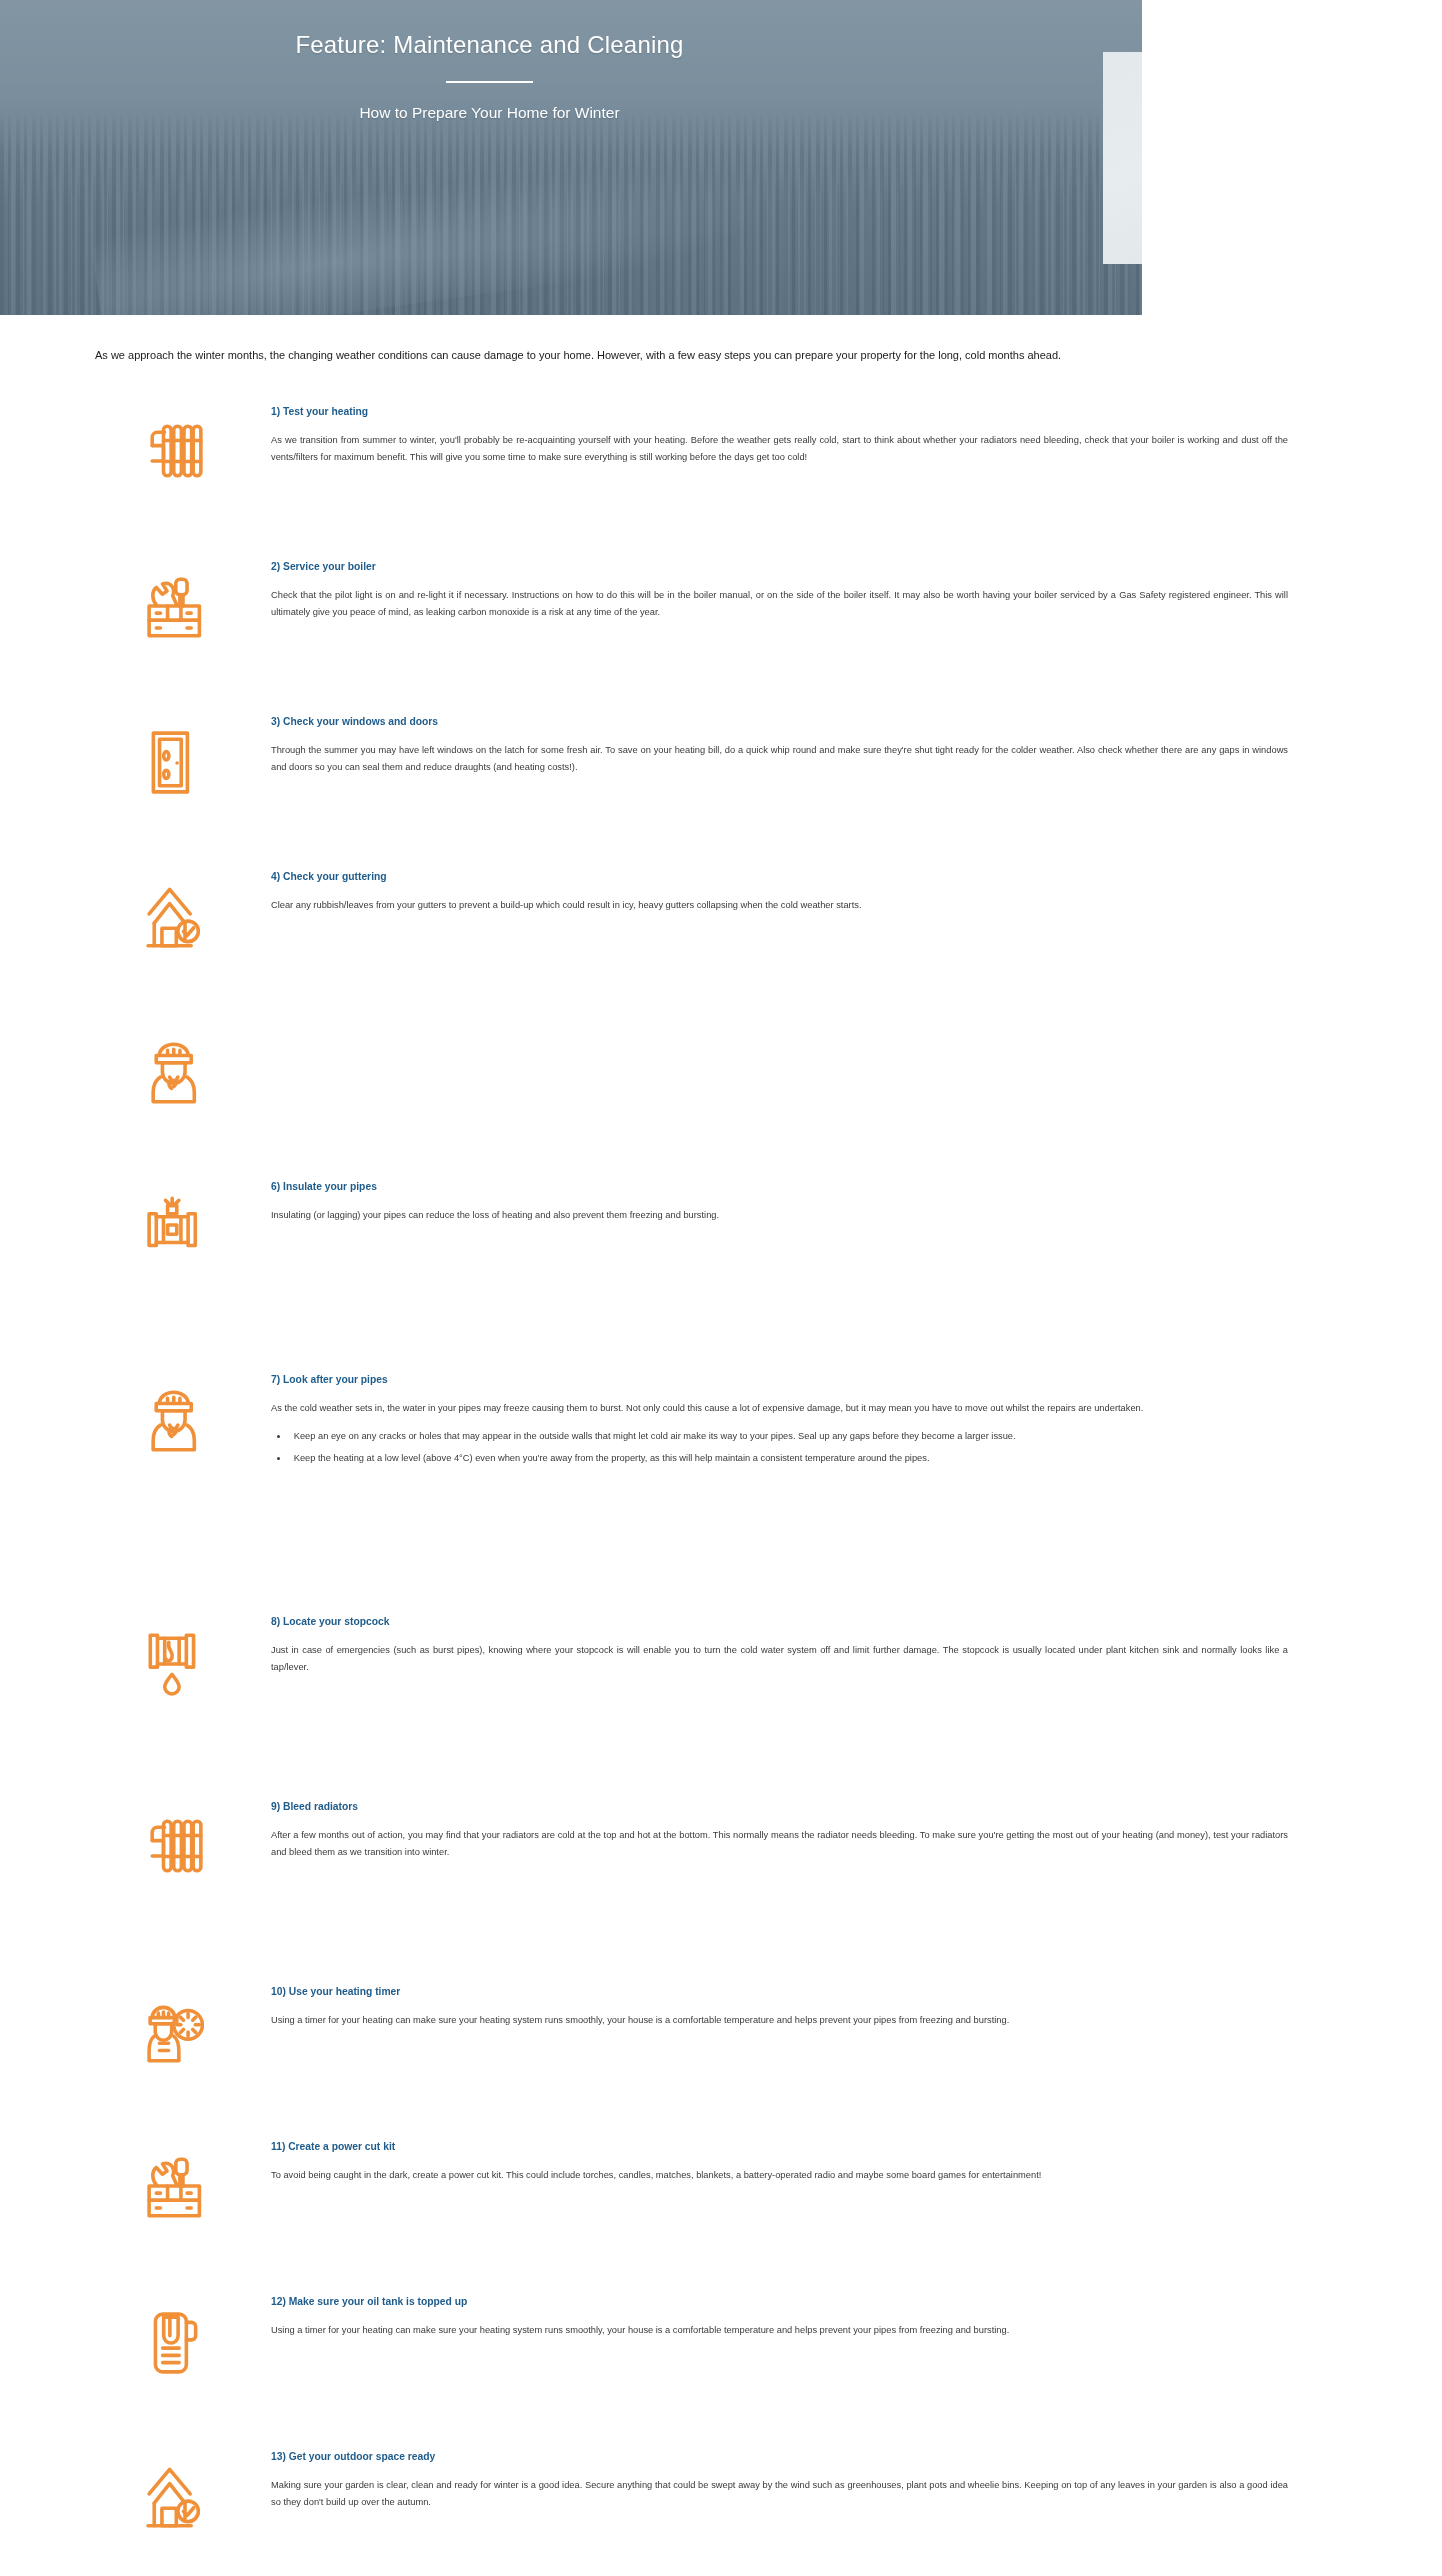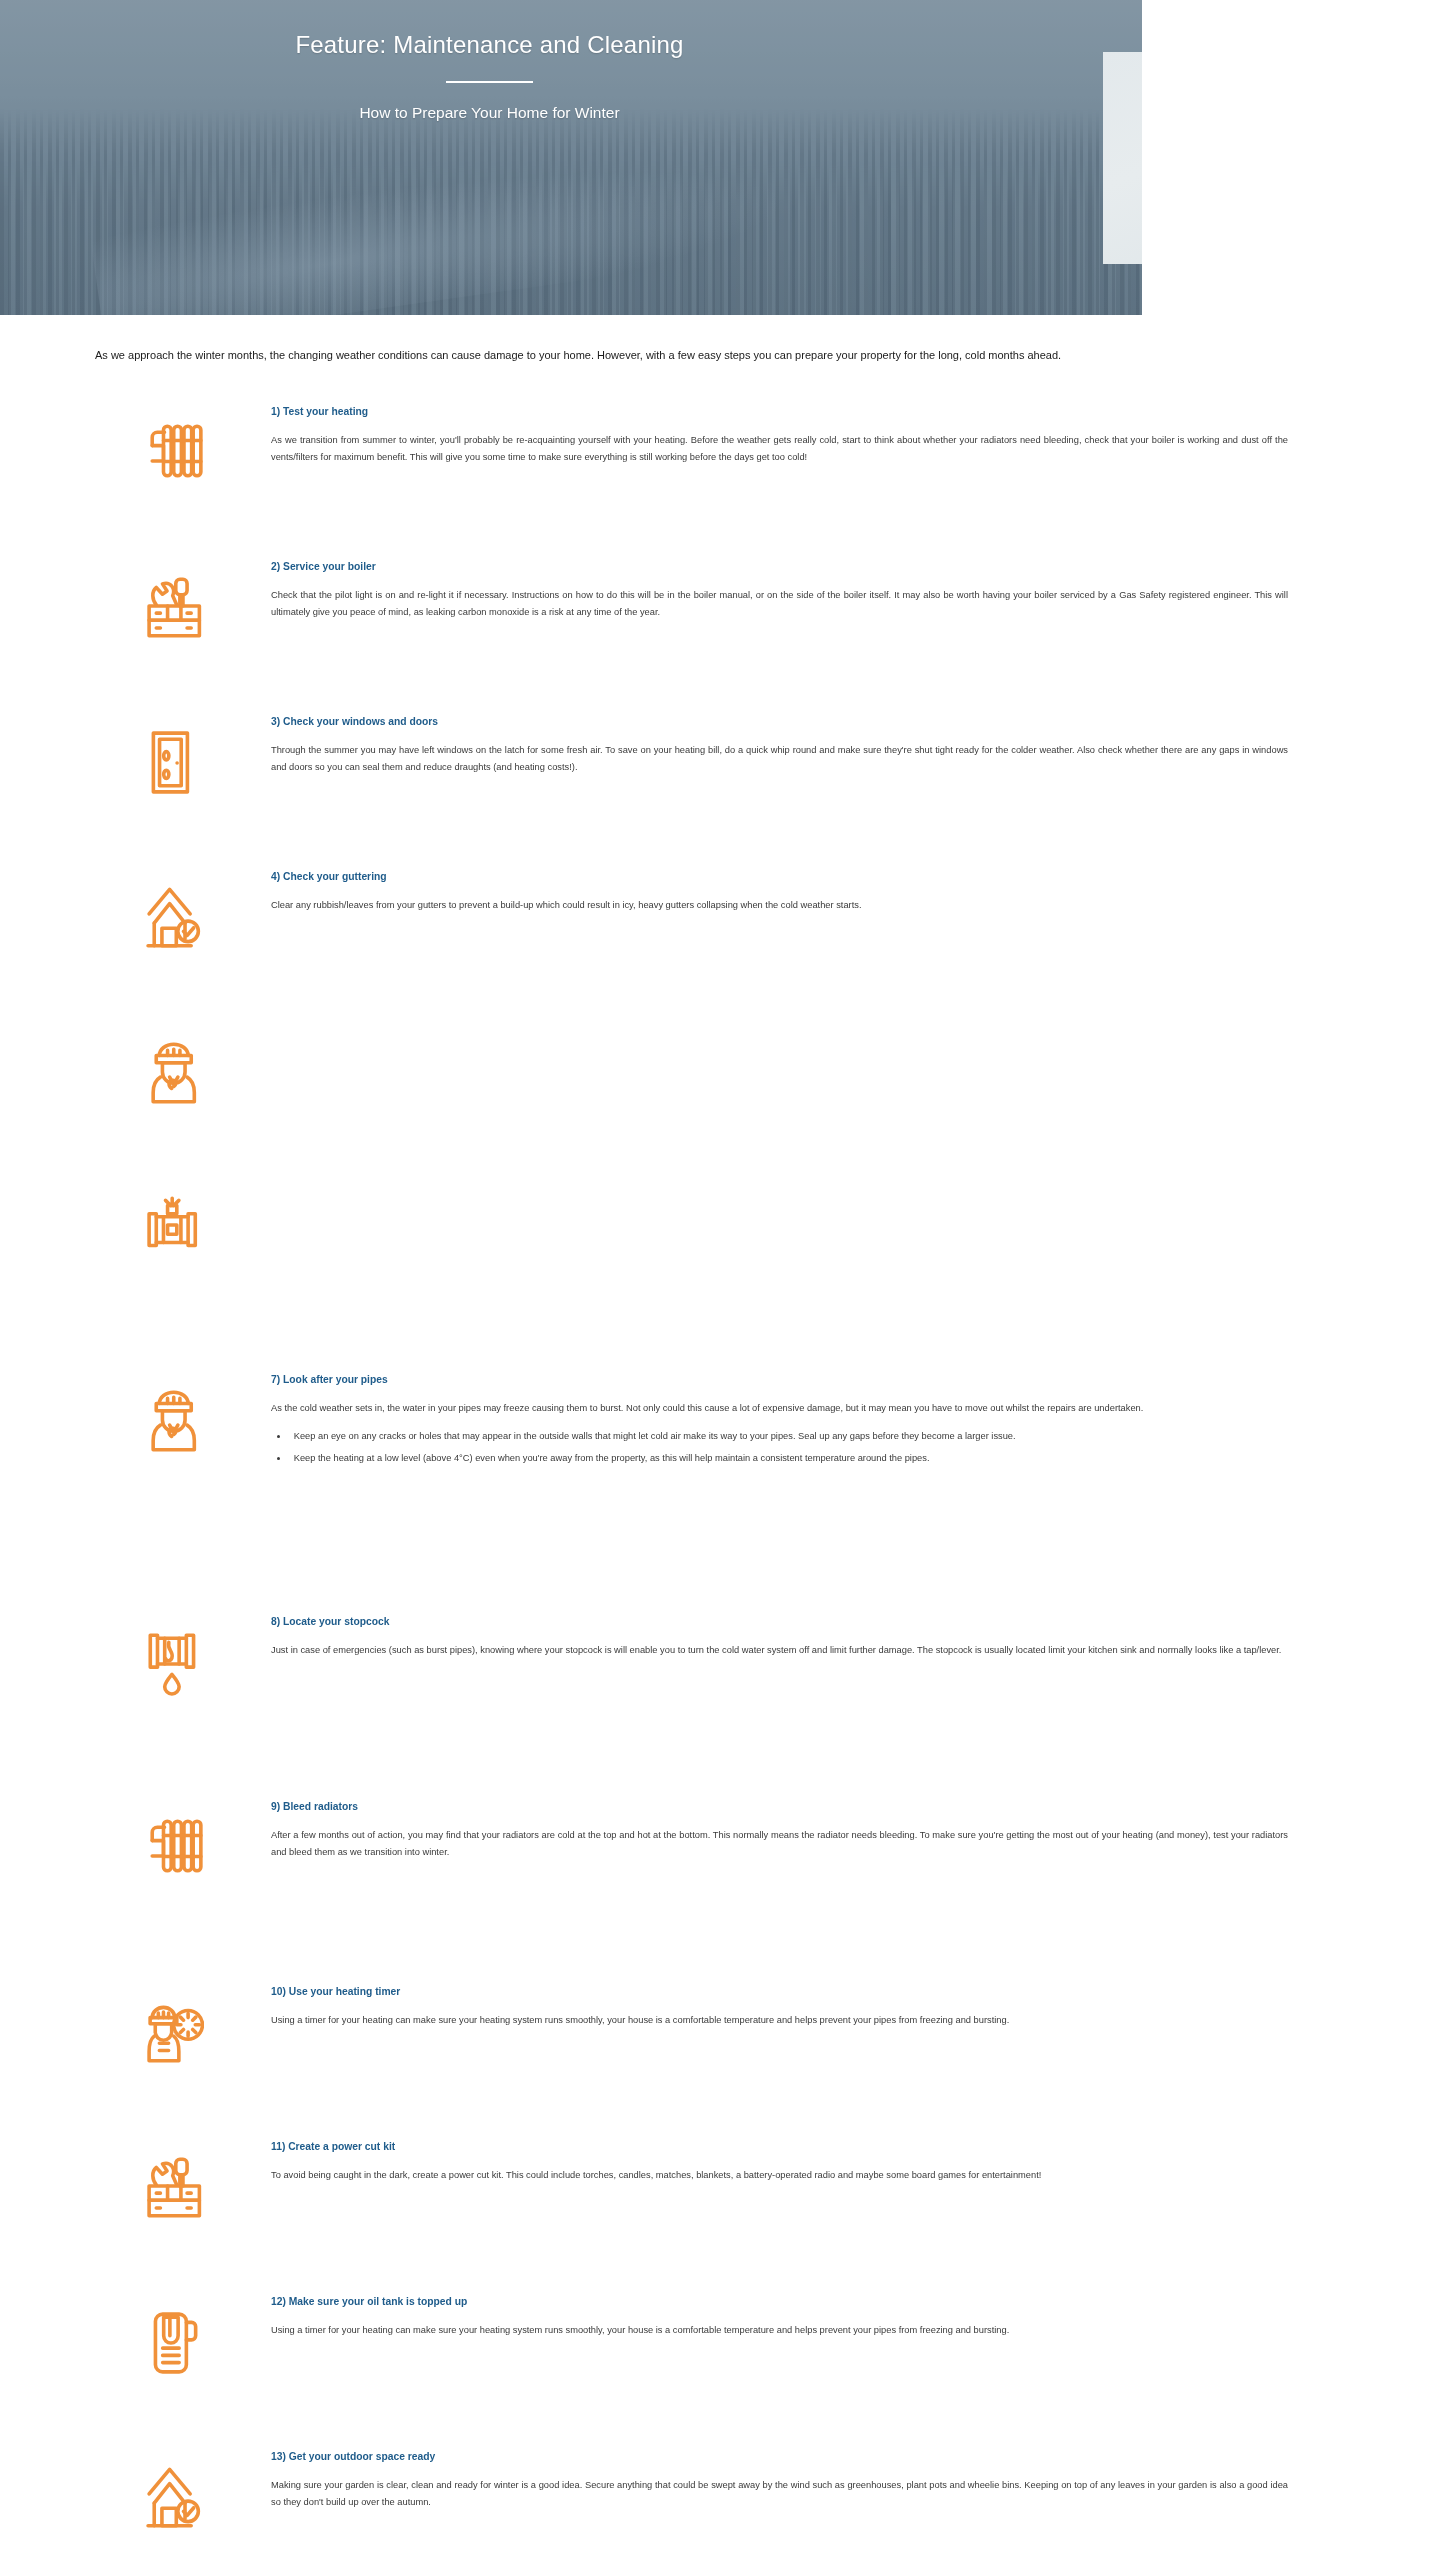--- a/index.html
+++ b/index.html
@@ -336,20 +336,24 @@
         <svg width="59" height="62" viewBox="0 0 115 120" fill="none" stroke="#f0913a" stroke-width="7" stroke-linecap="round" stroke-linejoin="round">
           <path d="M40 12 l10 10 M66 12 l-10 10 M53 8 v14"></path>
           <rect x="44" y="22" width="18" height="16"></rect>
           <rect x="8" y="38" width="14" height="62"></rect>
           <rect x="84" y="38" width="14" height="62"></rect>
           <path d="M22 44 h62 M22 94 h62"></path>
           <path d="M36 44 v50 M70 44 v50"></path>
           <path d="M44 60 h18 v18 h-18 Z"></path>
         </svg>
       </div>
+      <div class="tip-body">
+        <div class="tip-title">6) Insulate your pipes</div>
+        <div class="tip-text">Insulating (or lagging) your pipes can reduce the loss of heating and also prevent them freezing and bursting.</div>
+      </div>
     </div>
 
     <div class="tip gap-xl">
       <div class="tip-icon">
         <svg width="54" height="67" viewBox="0 0 105 130" fill="none" stroke="#f0913a" stroke-width="7" stroke-linecap="round" stroke-linejoin="round">
           <path d="M24 32 a28 22 0 0 1 56 0"></path>
           <path d="M40 32 v-10 M52 32 v-12 M64 32 v-10"></path>
           <rect x="18" y="32" width="68" height="14"></rect>
           <path d="M30 46 h44 v18 a22 22 0 0 1 -44 0 Z"></path>
           <path d="M26 74 C16 80 12 92 12 104 v18 h80 v-18 c0-12 -4 -24 -14 -30"></path>
@@ -373,21 +377,21 @@
           <rect x="8" y="12" width="14" height="62"></rect>
           <rect x="78" y="12" width="14" height="62"></rect>
           <path d="M22 18 h56 M22 68 h56"></path>
           <path d="M36 18 v50 M64 18 v50"></path>
           <path d="M44 26 c-4 14 10 18 6 30 -2 6 -10 8 -12 2"></path>
           <path d="M50 88 c-10 12 -14 18 -14 24 a14 14 0 0 0 28 0 c0 -6 -4 -12 -14 -24 Z"></path>
         </svg>
       </div>
       <div class="tip-body">
         <div class="tip-title">8) Locate your stopcock</div>
-        <div class="tip-text">Just in case of emergencies (such as burst pipes), knowing where your stopcock is will enable you to turn the cold water system off and limit further damage. The stopcock is usually located limit your kitchen sink and normally looks like a tap/lever.</div>
+        <div class="tip-text">Just in case of emergencies (such as burst pipes), knowing where your stopcock is will enable you to turn the cold water system off and limit further damage. The stopcock is usually located under plant kitchen sink and normally looks like a tap/lever.</div>
       </div>
     </div>
 
     <div class="tip gap-l">
       <div class="tip-icon">
         <svg width="59" height="64" viewBox="0 0 115 125" fill="none" stroke="#f0913a" stroke-width="7" stroke-linecap="round" stroke-linejoin="round">
           <path d="M14 52 V36 a10 10 0 0 1 10-10 h14"></path>
           <path d="M14 52 h22 v30 H14"></path>
           <rect x="36" y="14" width="15" height="97" rx="7.5"></rect>
           <rect x="56" y="14" width="15" height="97" rx="7.5"></rect>

